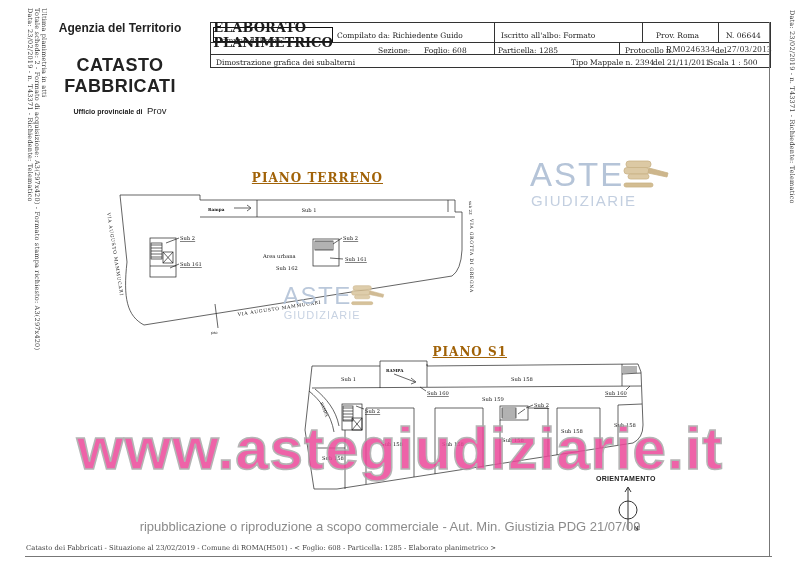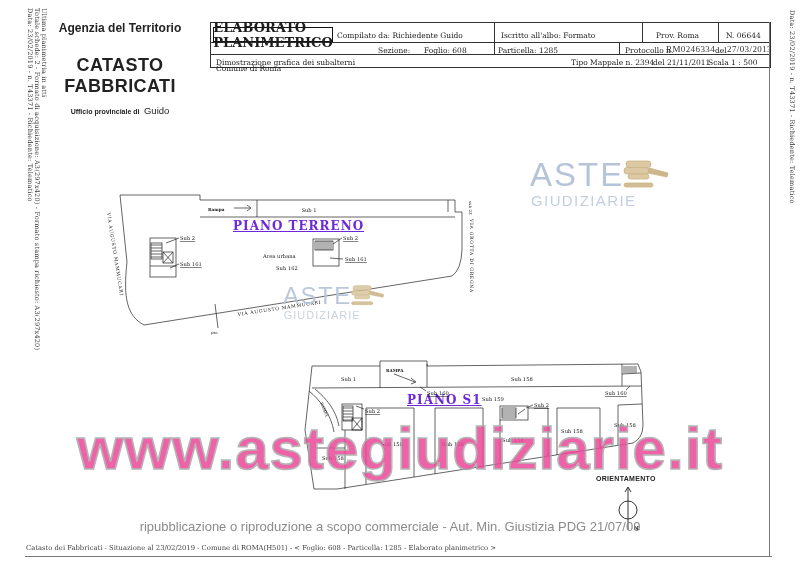--- a/index.html
+++ b/index.html
@@ -35,22 +35,22 @@
   .frame-bottom{position:absolute;left:25px;top:556px;width:747px;height:0;border-top:1px solid #777;}
 
   
   .aste{position:absolute;width:142px;height:62px;}
   .aste .w1{position:absolute;left:0;top:0;font-size:33px;font-weight:400;color:#b5c4d8;letter-spacing:2px;}
   .aste .w2{position:absolute;left:1px;top:36px;font-size:15px;font-weight:400;color:#c3cfe0;letter-spacing:1.4px;}
   .aste svg{position:absolute;left:92px;top:3px;}
   .aste-mid{transform:scale(.73);transform-origin:0 0;opacity:.92;}
 
   
-  .plan-title{position:absolute;text-align:left;font:bold 12px "DejaVu Serif",serif;
-              letter-spacing:1px;text-decoration:underline;color:#6d28d9;margin-top:48px;}
+  .plan-title{position:absolute;text-align:right;font:bold 12px "DejaVu Serif",serif;
+              letter-spacing:1px;text-decoration:underline;color:#a16207;}
 
   .plan{position:absolute;}
   .plan path,.plan line,.plan rect,.plan polyline{fill:none;stroke:#222;stroke-width:.7;}
   .plan text{fill:#111;stroke:none;font-family:"DejaVu Serif",serif;}
   .lbl{font-size:5.2px;}
   .lbl-u{text-decoration:underline;}
   .street{font-size:4.6px;letter-spacing:.7px;}
   .tinytxt{font-size:4px;}
   .boldlbl{font-size:4.2px;font-weight:bold;font-family:"Liberation Sans",sans-serif;}
 
@@ -78,39 +78,39 @@
   <div class="vnote" style="left:34px">Data: 23/02/2019 - n. T43371 - Richiedente: Telematico</div>
   <div class="vnote" style="left:41px">Totale schede: 2 - Formato di acquisizione: A3(297x420) - Formato stampa richiesto: A3(297x420)</div>
   <div class="vnote" style="left:48px">Ultima planimetria in atti</div>
   <div class="vnote" style="left:796px;top:10px">Data: 23/02/2019 - n. T43371 - Richiedente: Telematico</div>
 
   <div class="hdr">
     <div class="agency">Agenzia del Territorio</div>
     <div class="registry">CATASTO FABBRICATI</div>
     <div class="office">
       <span class="lab">Ufficio provinciale di</span>
-      <span class="val">Guido</span>
+      <span class="val">Prov</span>
     </div>
   </div>
 
   <div class="tbl">
     <div class="hline" style="top:19px"></div>
     <div class="hline" style="top:31px"></div>
     <div class="vl" style="left:283px;top:0;height:31px"></div>
     <div class="vl" style="left:431px;top:0;height:19px"></div>
     <div class="vl" style="left:507px;top:0;height:19px"></div>
     <div class="vl" style="left:408px;top:19px;height:12px"></div>
 
     <div class="doc-box">ELABORATO PLANIMETRICO</div>
     <span style="left:126px;top:8px">Compilato da: Richiedente Guido</span>
     <span style="left:290px;top:8px">Iscritto all'albo: Formato</span>
     <span style="left:445px;top:8px">Prov. Roma</span>
     <span style="left:515px;top:8px">N. 06644</span>
 
-    <span style="left:5px;top:41px">Comune di Roma</span>
+    <span style="left:5px;top:13px">Comune di Roma</span>
     <span style="left:167px;top:23px">Sezione:</span>
     <span style="left:213px;top:23px">Foglio: 608</span>
     <span style="left:287px;top:23px">Particella: 1285</span>
     <span style="left:414px;top:23px">Protocollo n.</span>
     <span class="stamp" style="left:455px;top:21px">RM0246334</span>
     <span style="left:504px;top:23px">del</span>
     <span class="stamp" style="left:516px;top:21px">27/03/2013</span>
 
     <span style="left:5px;top:35px">Dimostrazione grafica dei subalterni</span>
     <span style="left:360px;top:35px">Tipo Mappale n. 2394</span>

